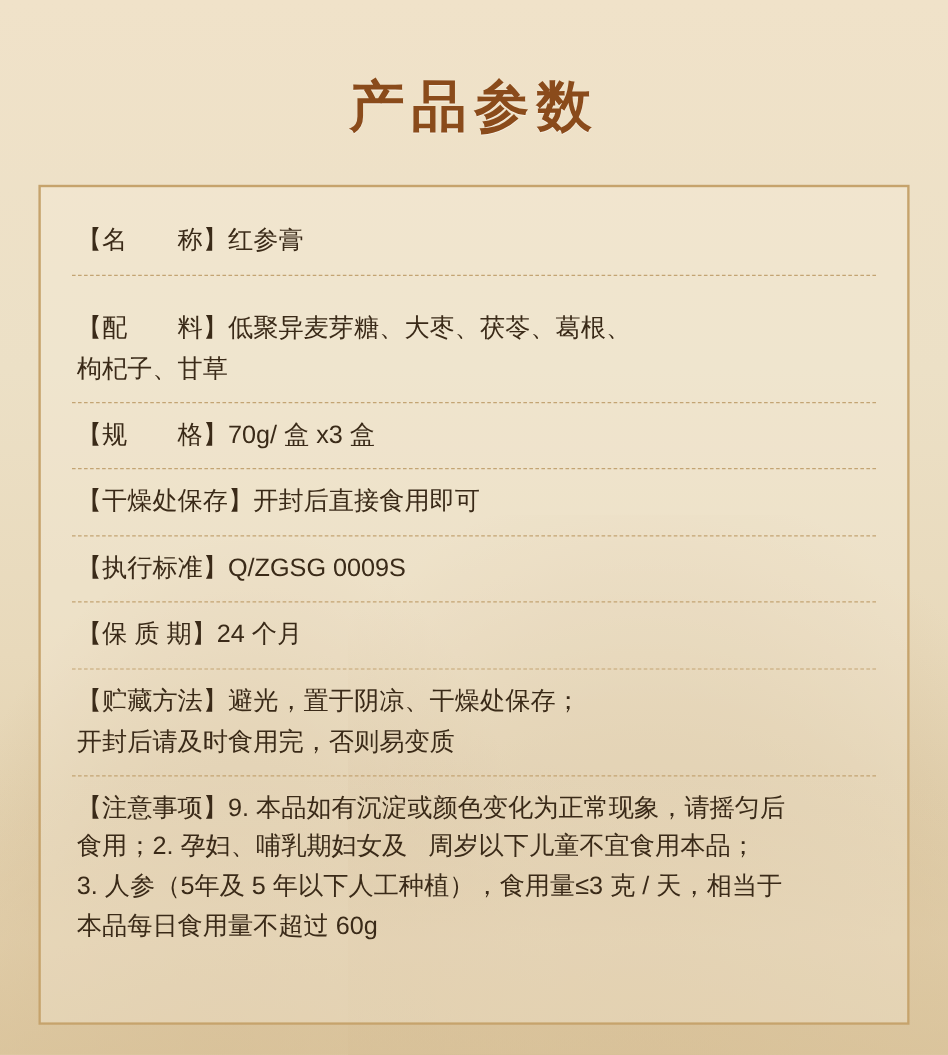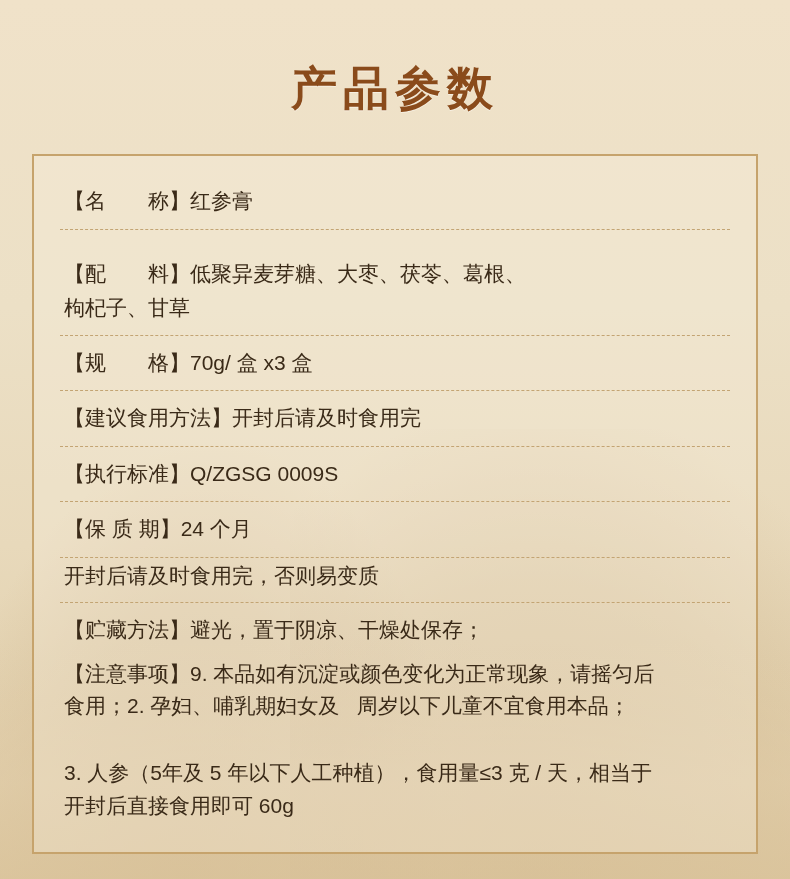--- a/index.html
+++ b/index.html
@@ -113,23 +113,23 @@
   <div class="mountain m3"></div>
   <div class="haze"></div>
 
   <div class="title">产品参数</div>
 
   <div class="panel">
     <div class="row">【名　　称】红参膏</div>
     <div class="row multi nodash" style="border-bottom:none;padding-bottom:0;margin-top:28px;">【配　　料】低聚异麦芽糖、大枣、茯苓、葛根、</div>
     <div class="row tight">枸杞子、甘草</div>
     <div class="row">【规　　格】70g/ 盒 x3 盒</div>
-    <div class="row">【建议食用方法】开封后请及时食用完</div>
+    <div class="row">【干燥处保存】开封后直接食用即可</div>
     <div class="row">【执行标准】Q/ZGSG 0009S</div>
     <div class="row">【保 质 期】24 个月</div>
+    <div class="row multi" style="border-bottom:none;padding-bottom:0;">【贮藏方法】避光，置于阴凉、干燥处保存；</div>
     <div class="row tight">开封后请及时食用完，否则易变质</div>
-    <div class="row multi" style="border-bottom:none;padding-bottom:0;">【贮藏方法】避光，置于阴凉、干燥处保存；</div>
     <div class="row multi" style="border-bottom:none;padding-bottom:0;">【注意事项】9. 本品如有沉淀或颜色变化为正常现象，请摇匀后</div>
     <div class="row multi" style="border-bottom:none;padding:0 4px 0 4px;">食用；2. 孕妇、哺乳期妇女及   周岁以下儿童不宜食用本品；</div>
-    <div class="row multi" style="border-bottom:none;padding:0 4px 0 4px;margin-top:34px;">3. 人参（5年及 5 年以下人工种植），食用量≤3 克 / 天，相当于</div>
-    <div class="row" style="border-bottom:none;padding-top:0;">开封后直接食用即可 60g</div>
+    <div class="row multi" style="border-bottom:none;padding:0 4px 0 4px;">3. 人参（5年及 5 年以下人工种植），食用量≤3 克 / 天，相当于</div>
+    <div class="row" style="border-bottom:none;padding-top:0;">本品每日食用量不超过 60g</div>
   </div>
 </div>
 
 </body></html>

